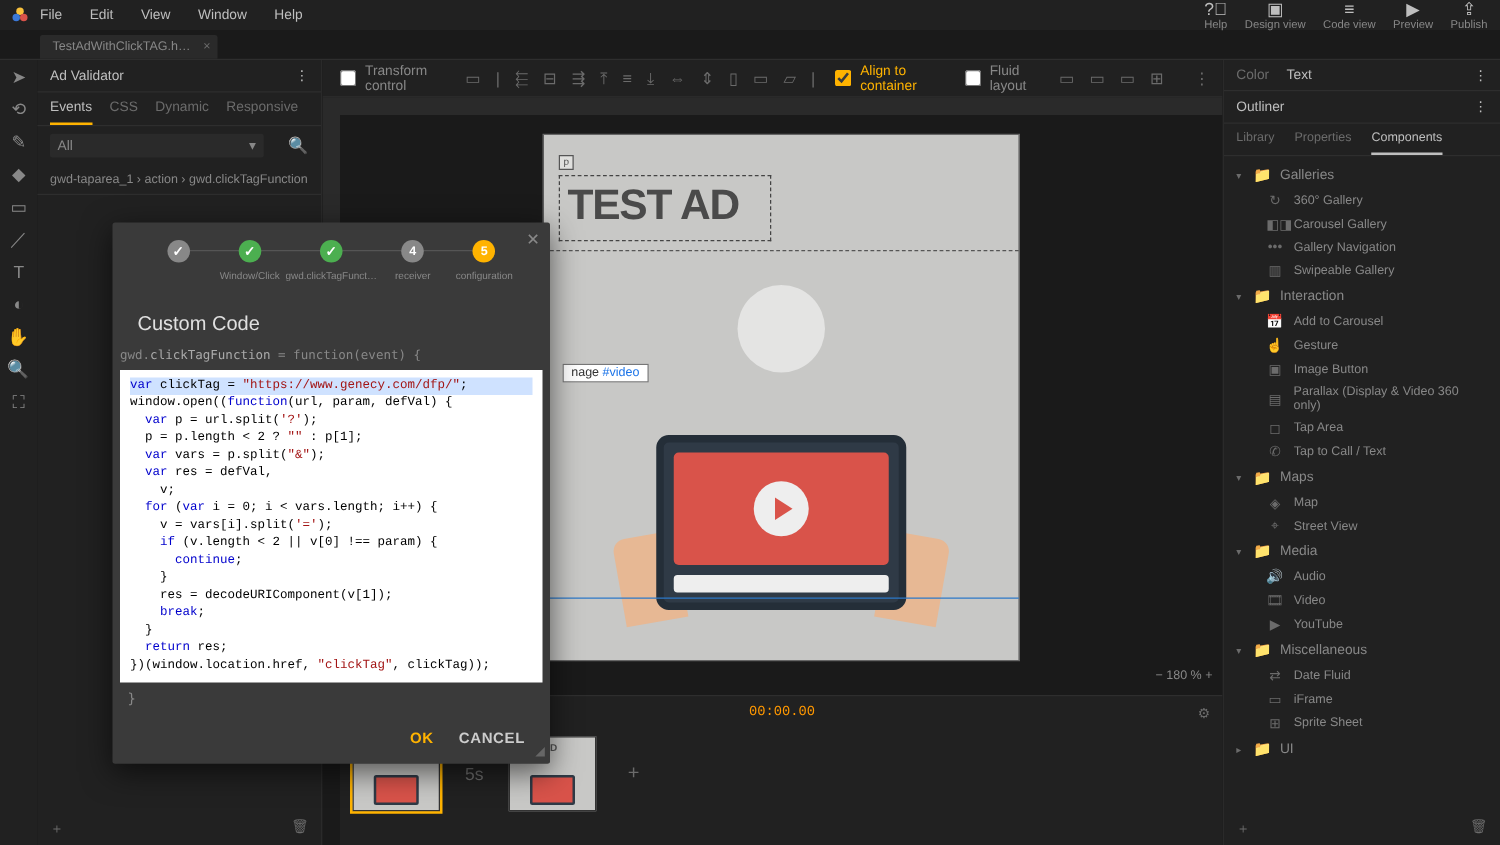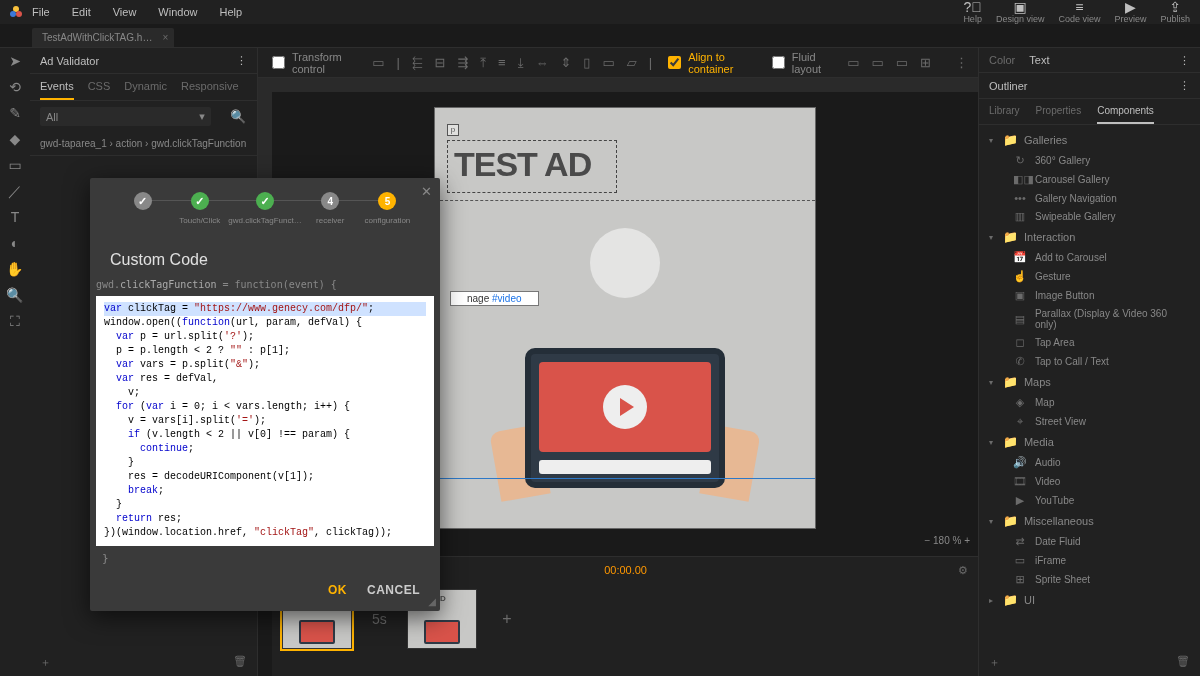--- a/index.html
+++ b/index.html
@@ -78,38 +78,38 @@
     width: 380px; height: 420px; background: #c8c8c6; position: relative;
     outline: 1px solid #666;
   }
   .ad-title-box { position: absolute; left: 12px; top: 32px; width: 170px; border: 1px dashed #444; padding: 4px 6px 8px 6px; }
   .ad-title-handle { position: absolute; left: 12px; top: 16px; width: 12px; height: 12px; border: 1px solid #555; background: #e0e0de; font-size: 8px; text-align:center; line-height:10px; color:#555; }
   .ad-title { font-size: 34px; font-weight: 800; font-family: Arial, sans-serif; color: #4a4a4a; letter-spacing: -1px; }
   .dashed-line { position: absolute; left: 0; right: 0; border-top: 1px dashed #555; }
   .dashed-line.l1 { top: 92px; }
   .tap-hand { position: absolute; left: 50%; top: 120px; width: 70px; height: 70px; margin-left: -35px; }
   .tap-circle { position: absolute; left: 0; top: 0; width: 70px; height: 70px; border-radius: 50%; background: rgba(255,255,255,0.5); }
-  .video-label { position: absolute; left: 15px; top: 183px; font-size: 10px; background: #fff; border: 1px solid #777; padding: 1px 16px; color: #333; }
+  .video-label { position: absolute; left: 15px; top: 183px; font-size: 10px; background: #fff; border: 1px solid #777; padding: 1px 6px; color: #333; }
   .video-label .hash { color: #1a73e8; }
   .blue-hr { position: absolute; left: 0; right: 0; top: 370px; border-top: 1px solid #2d78c7; }
   
   .tablet { position: absolute; left: 50%; top: 230px; width: 220px; height: 150px; margin-left: -110px; }
   .tablet-body { position: absolute; left: 10px; top: 10px; right: 10px; bottom: 0; background: #2f3a46; border-radius: 10px; border: 6px solid #242e38; }
   .tablet-screen { position: absolute; left: 8px; top: 8px; right: 8px; bottom: 30px; background: #d9534a; border-radius: 4px; display:flex; align-items:center; justify-content:center; }
   .play-btn { width: 44px; height: 44px; border-radius: 50%; background: #eee; display:flex; align-items:center; justify-content:center; }
   .play-btn span { width:0;height:0;border-left:14px solid #d9534a;border-top:9px solid transparent;border-bottom:9px solid transparent;margin-left:4px; }
   .tablet-bar { position: absolute; left: 8px; right: 8px; bottom: 8px; height: 14px; background: #eee; border-radius: 3px; }
   .hand { position: absolute; width: 50px; height: 70px; background: #e7b894; border-radius: 10px 10px 0 0; }
   .hand.l { left: -20px; bottom: -10px; transform: rotate(-10deg); }
   .hand.r { right: -20px; bottom: -10px; transform: rotate(10deg); }
   
   .bottompanel { position: absolute; left: 14px; right: 0; bottom: 0; height: 120px; background: var(--bg1); border-top: 1px solid #2e2e2e; }
   .zoom { position: absolute; right: 8px; top: -22px; color: var(--text-dim); font-size: 10px; }
   .timeline-hdr { height: 26px; display:flex; align-items:center; justify-content:space-between; padding: 0 10px; color: var(--text-dim2); }
-  .timecode { color: var(--accent2); font-family: Liberation Sans, sans-serif; font-size: 11px; }
+  .timecode { color: var(--accent2); font-family: Liberation Mono, monospace; font-size: 11px; }
   .thumbs { display:flex; align-items:center; gap: 20px; padding: 6px 10px; }
   .thumb { width: 70px; height: 60px; background: #c8c8c6; border: 1px solid #333; position: relative; }
   .thumb.active { outline: 2px solid var(--accent); }
   .thumb .t-title { position: absolute; left:4px; top:4px; font-size: 8px; font-weight: bold; color: #555; }
   .thumb .t-shape { position:absolute; left: 50%; bottom: 4px; width: 36px; height: 24px; margin-left: -18px; background:#d9534a; border:2px solid #2f3a46; border-radius: 2px; }
   .thumb-gap { color: var(--text-dim2); font-size: 14px; }
   .thumbs .add { width: 20px; height: 20px; text-align: center; line-height: 20px; font-size: 16px; color: var(--text-dim2); cursor: pointer; }
   
   .rightpanel { width: 222px; background: var(--bg1); border-left: 1px solid #2e2e2e; display:flex; flex-direction: column; }
   .rp-tabs { display:flex; padding: 6px 10px 0 10px; gap: 14px; border-bottom:1px solid #2e2e2e; }
@@ -446,21 +446,21 @@
 <div class="modal">
   <div class="steps">
     <div class="step-line"></div>
     <span class="close-x">✕</span>
     <div class="step">
         <div class="dot grey check"></div>
         <div class="label"></div>
       </div>
     <div class="step">
         <div class="dot green check"></div>
-        <div class="label">Touch/Click</div>
+        <div class="label">Window/Click</div>
       </div>
     <div class="step">
         <div class="dot green check"></div>
         <div class="label">gwd.clickTagFunct…</div>
       </div>
     <div class="step">
         <div class="dot grey">4</div>
         <div class="label">receiver</div>
       </div>
     <div class="step">

